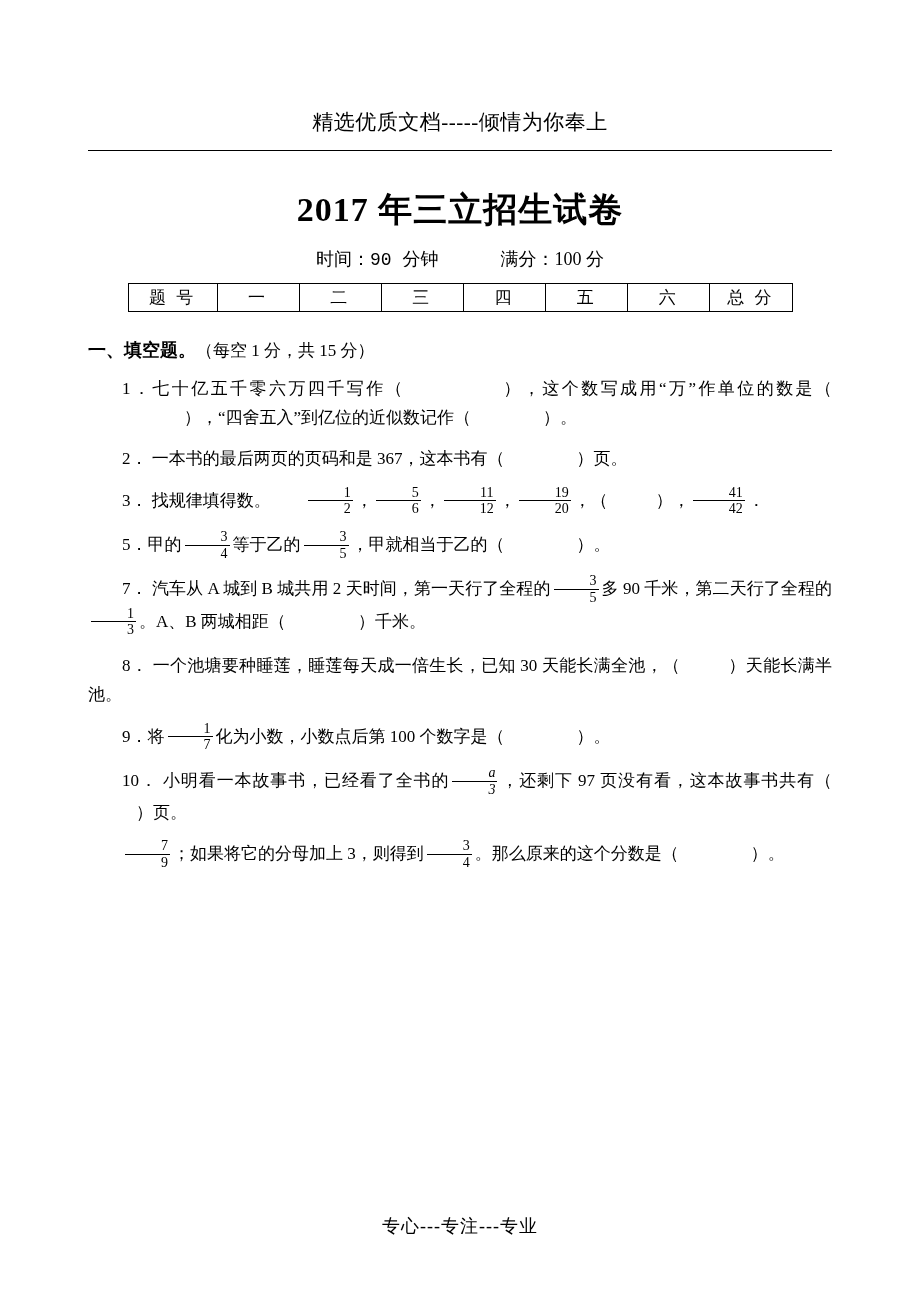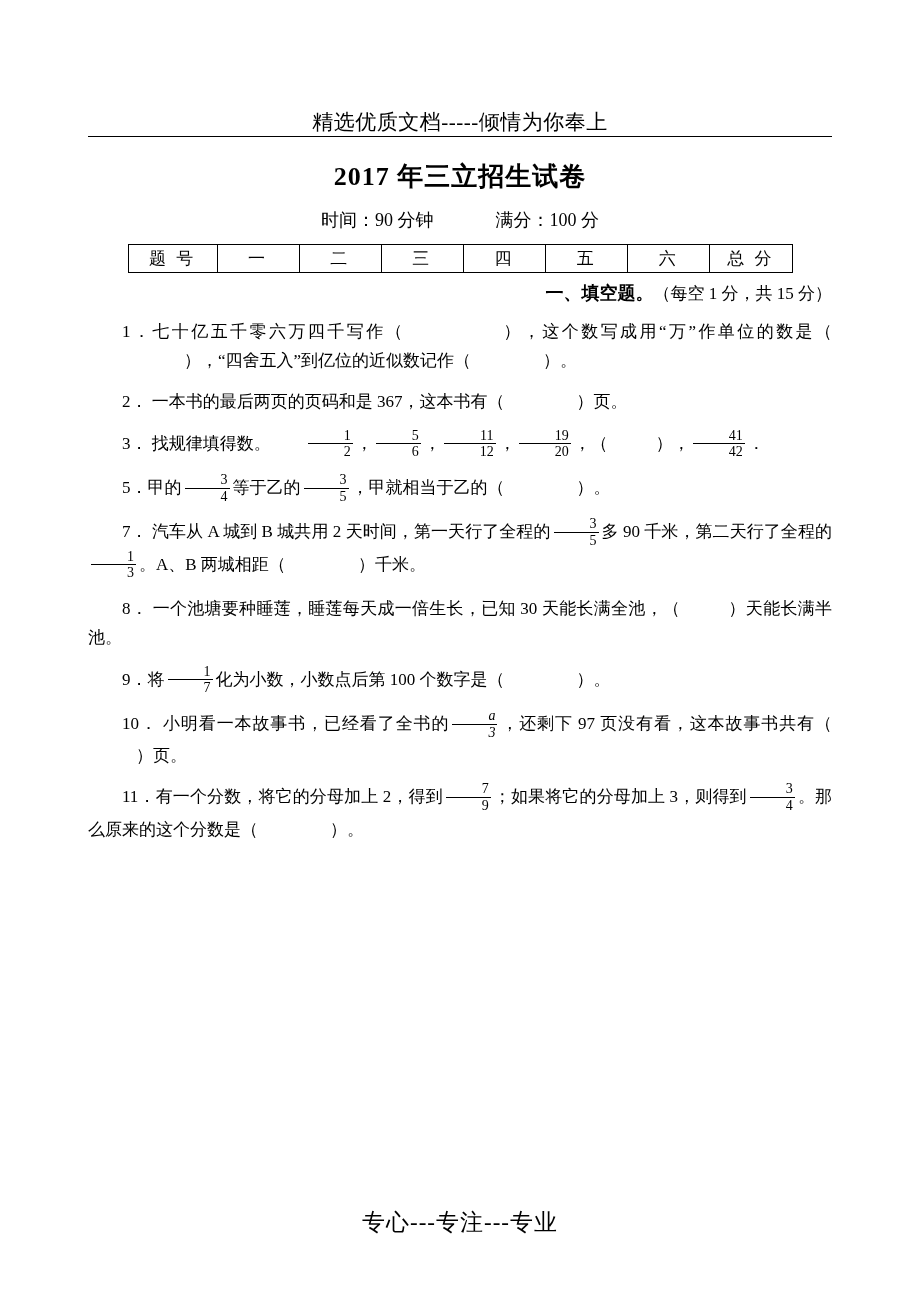--- a/index.html
+++ b/index.html
@@ -20,59 +20,58 @@
     width: 920px;
     height: 1300px;
     box-sizing: border-box;
     padding: 0 88px;
   }
   .header-line {
     text-align: center;
     font-size: 21px;
     letter-spacing: 0.5px;
     padding-top: 108px;
-    padding-bottom: 0;
+    padding-bottom: 14px;
     border-bottom: 1px solid #000;
     margin-bottom: 16px;
   }
   .doc-title {
     text-align: center;
-    font-size: 26px;
+    font-size: 34px;
     font-weight: bold;
-    margin-top: 22px;
+    margin-top: 36px;
     margin-bottom: 14px;
     letter-spacing: 1px;
   }
   .meta-row {
     display: flex;
     justify-content: center;
     font-size: 18px;
     margin-bottom: 12px;
   }
-  .meta-row .meta-time { margin-right: 62px; }
+  .meta-row .meta-time { margin-right: 62px; font-family: Liberation Mono, monospace; }
   table.score-table {
     border-collapse: collapse;
     width: 665px;
-    margin: 0 auto 8px auto;
+    margin: 0 auto 26px auto;
     table-layout: fixed;
   }
   table.score-table td {
     border: 1px solid #000;
     height: 27px;
     text-align: center;
     font-size: 17px;
     letter-spacing: 3px;
     padding: 0;
   }
   table.score-table td.lbl { width: 88px; }
   .sec-head {
     font-size: 18px;
     font-weight: bold;
     margin: 6px 0 2px 0;
-    text-align: right;
   }
   .sec-head .normal { font-weight: normal; font-size: 17px; }
   p.q {
     font-size: 17px;
     line-height: 1.72;
     margin: 12px 0;
     text-align: justify;
   }
   p.q.indent { text-indent: 34px; }
   .tight { line-height: 2.1; }
@@ -91,21 +90,21 @@
   .frac.ital .num, .frac.ital .den { font-style: italic; }
   .blank-sm { display: inline-block; width: 48px; }
   .blank-md { display: inline-block; width: 72px; }
   .blank-lg { display: inline-block; width: 96px; }
   .footer {
     position: absolute;
     left: 0;
     right: 0;
     bottom: 62px;
     text-align: center;
-    font-size: 23px;
+    font-size: 18px;
     letter-spacing: 1px;
   }
   .seq-list { display: inline-block; }
 </style>
 </head>
 <body>
 
 <div class="page">
 
   <div class="header-line">精选优质文档-----倾情为你奉上</div>
@@ -145,17 +144,17 @@
 
 
   <p class="q indent tight"><span>7．   汽车从 A 城到 B 城共用 2 天时间，第一天行了全程的</span><span class="frac"><span class="num">3</span><span class="den">5</span></span><span>多 90 千米，第二天行了全程的</span><span class="frac"><span class="num">1</span><span class="den">3</span></span><span>。A、B 两城相距（</span><span class="blank-md"></span><span>）千米。</span></p>
 
   <p class="q indent"><span>8．   一个池塘要种睡莲，睡莲每天成一倍生长，已知 30 天能长满全池，（</span><span class="blank-sm"></span><span>）天能长满半池。</span></p>
 
   <p class="q indent tight"><span>9．将</span><span class="frac"><span class="num">1</span><span class="den">7</span></span><span>化为小数，小数点后第 100 个数字是（</span><span class="blank-md"></span><span>）。</span></p>
 
   <p class="q indent tight"><span>10．   小明看一本故事书，已经看了全书的</span><span class="frac ital"><span class="num">a</span><span class="den">3</span></span><span>，还剩下 97 页没有看，这本故事书共有（</span><span class="blank-sm"></span><span>）页。</span></p>
 
-  <p class="q indent tight"><span>11．有一个分数，将它的分母加上 2，得到</span><span class="frac"><span class="num">7</span><span class="den">9</span></span><span>；如果将它的分母加上 3，则得到</span><span class="frac"><span class="num">3</span><span class="den">4</span></span><span>。那么原来的这个分数是（</span><span class="blank-md"></span><span>）。</span></p>
+  <p class="q indent tight"><span class="frac"><span class="num">7</span><span class="den">9</span></span><span>；如果将它的分母加上 3，则得到</span><span class="frac"><span class="num">3</span><span class="den">4</span></span><span>。那么原来的这个分数是（</span><span class="blank-md"></span><span>）。</span></p>
 
   <div class="footer">专心---专注---专业</div>
 
 </div>
 
 </body></html>

